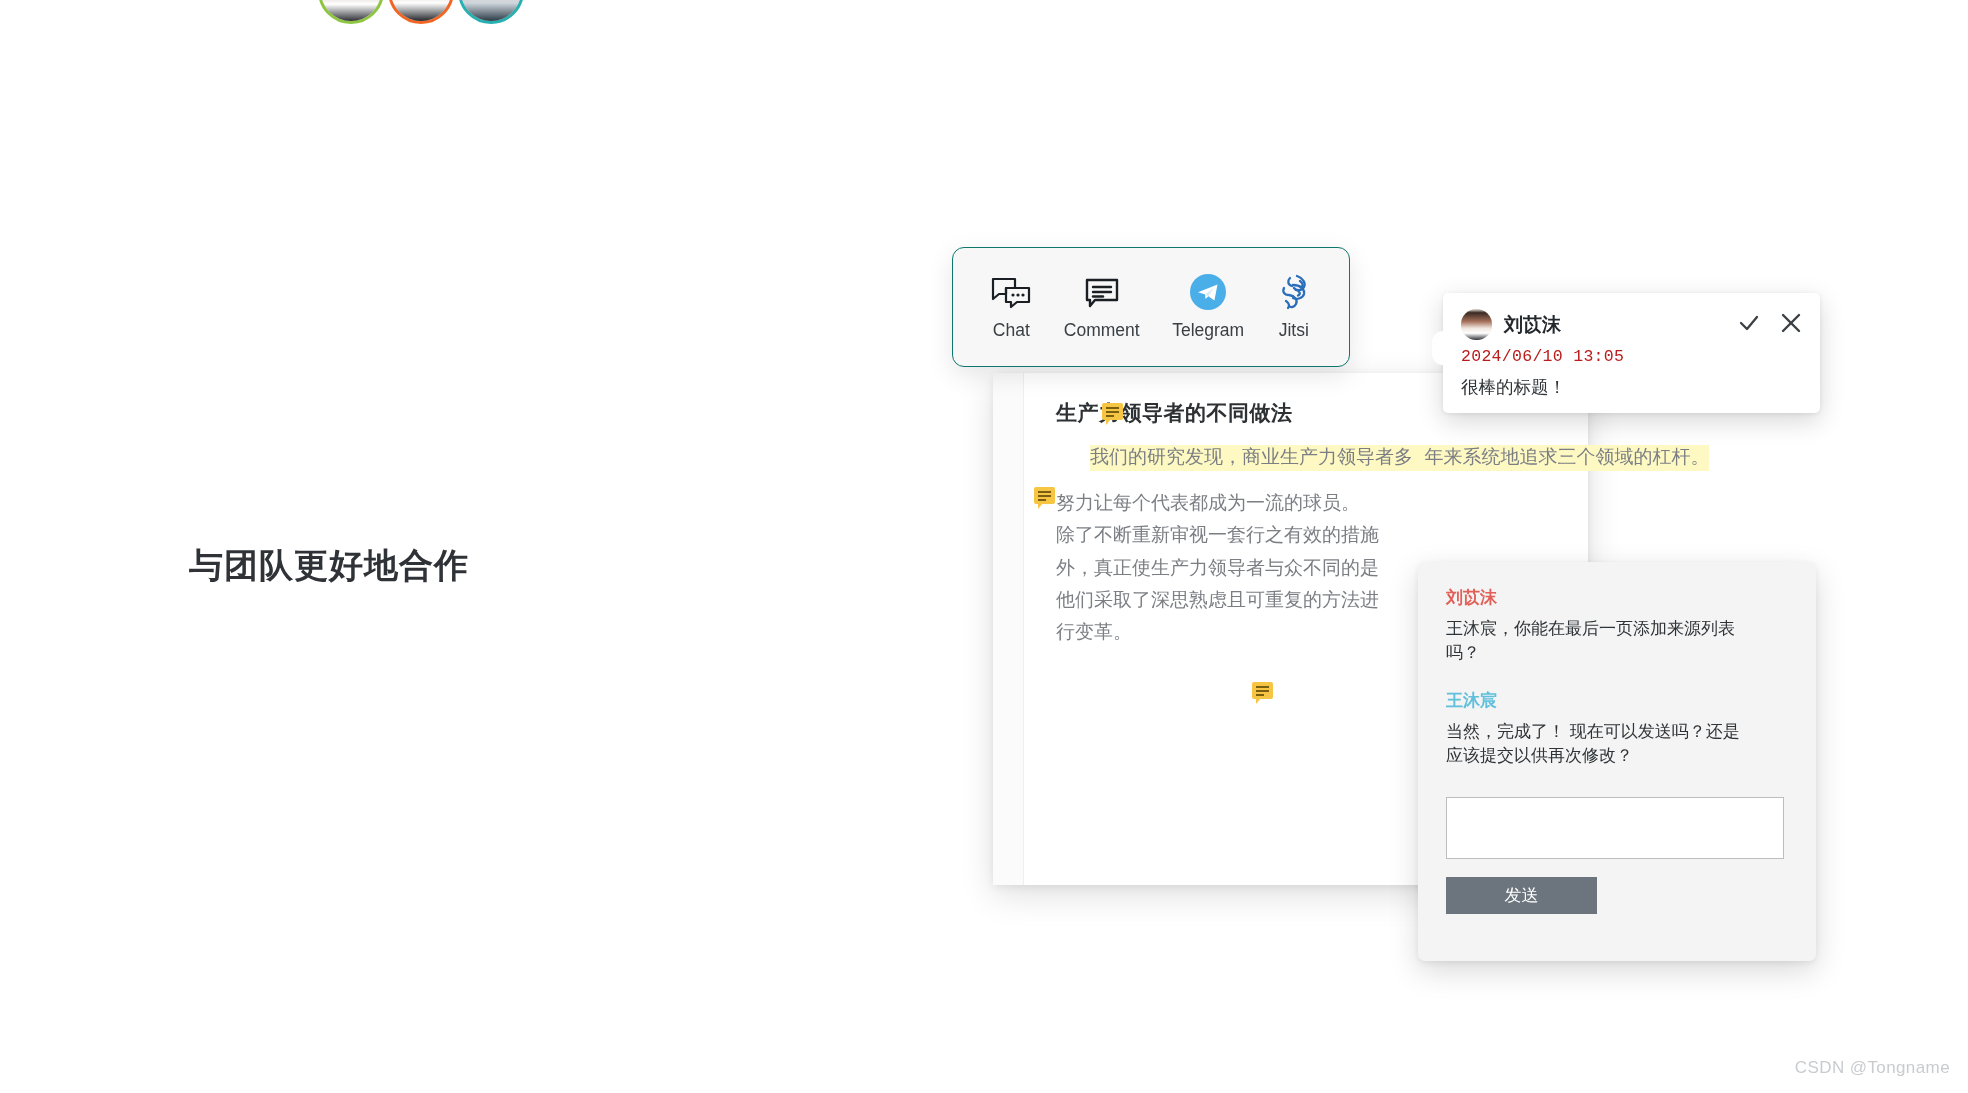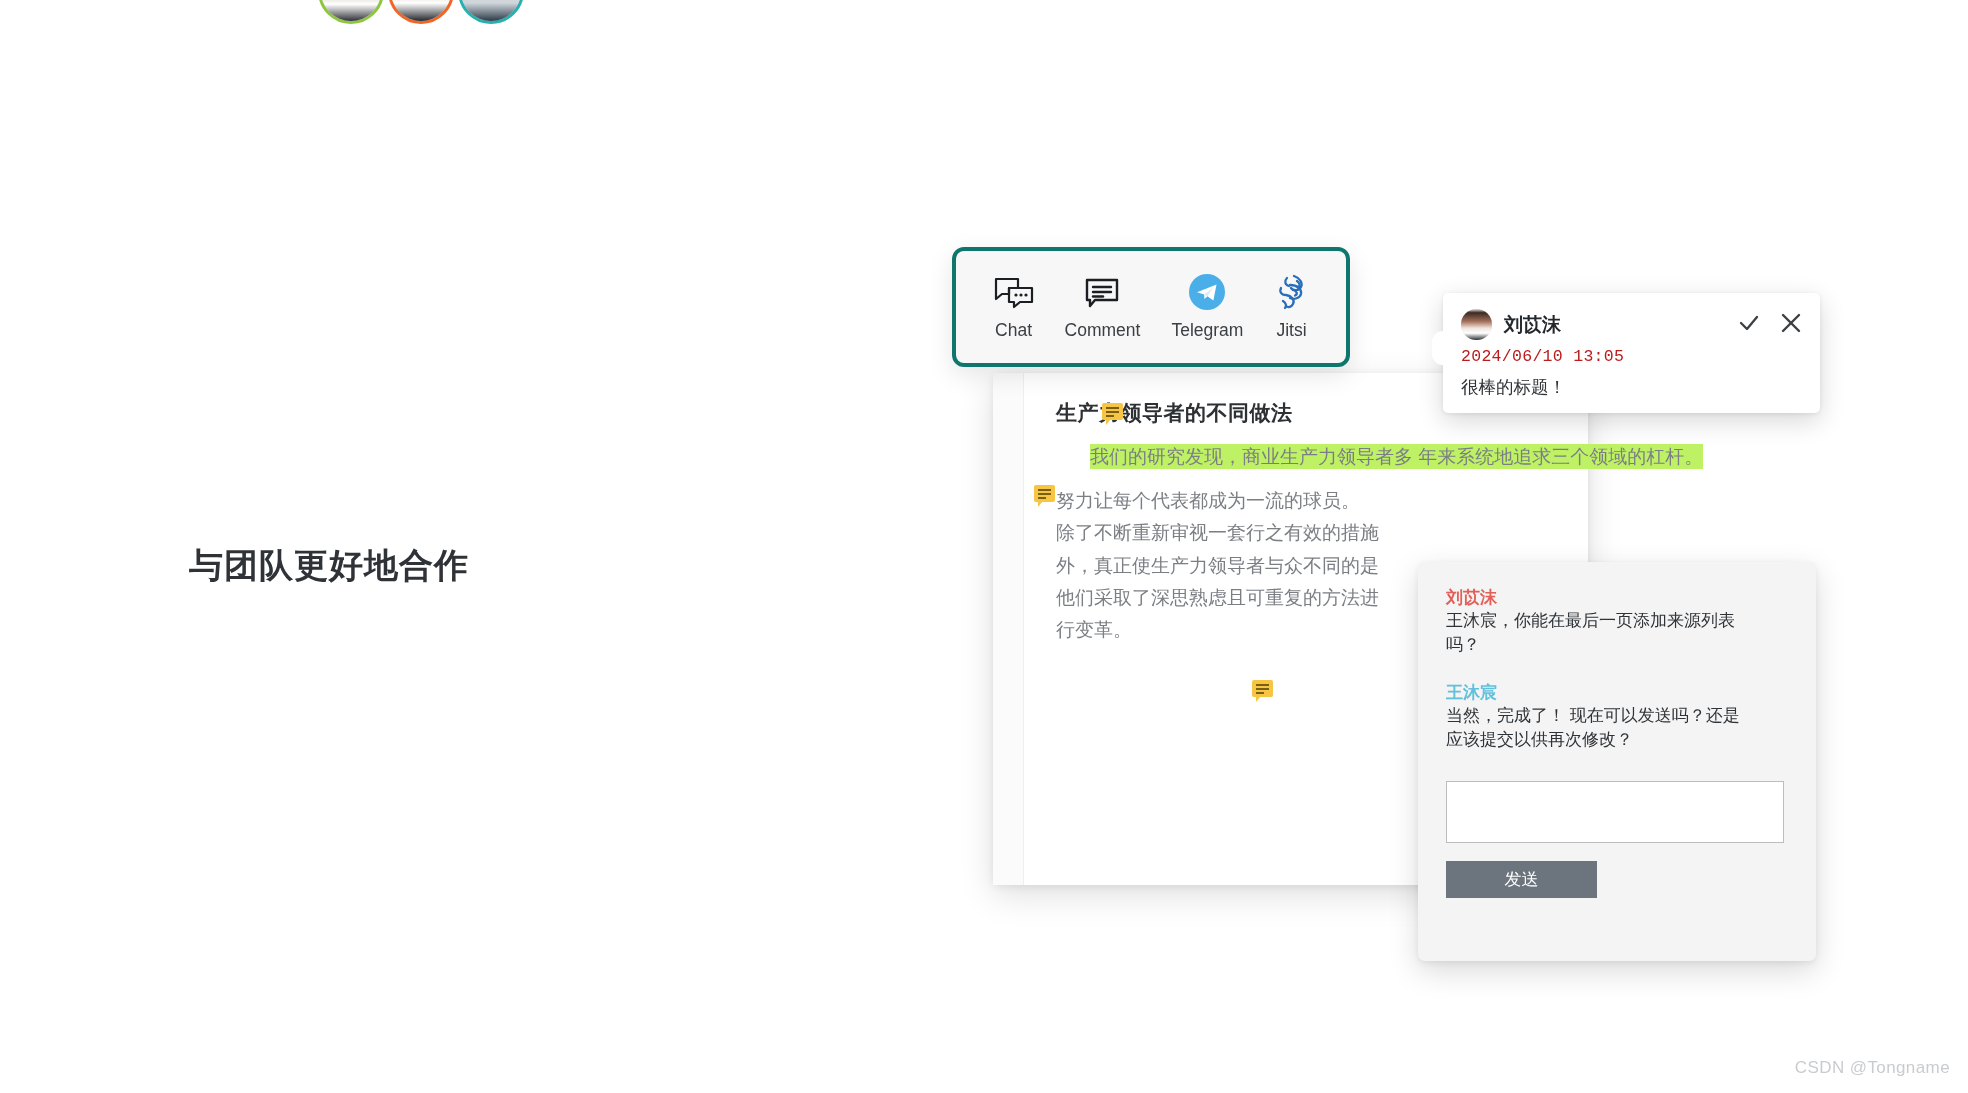--- a/index.html
+++ b/index.html
@@ -106,24 +106,25 @@
   }
   .doc-para-hl {
     margin-top: 14px;
     font-size: 19px;
     line-height: 1.68;
     color: #7b7f84;
     width: 660px;
     text-indent: 34px;
   }
   .doc-para-hl span.hl {
-    background: #bef264;
+    background: #fef9c3;
     box-decoration-break: clone;
     -webkit-box-decoration-break: clone;
     padding: 2px 0;
+    font-family: Liberation Mono, monospace;
   }
   .doc-para {
     margin-top: 12px;
     font-size: 19px;
     line-height: 1.70;
     color: #7b7f84;
     width: 600px;
   }
 
   
@@ -160,21 +161,21 @@
   .pin-inline  { position: absolute; left: 196px; top: 195px; }
 
   
   .toolbar {
     position: absolute;
     left: 952px;
     top: 247px;
     width: 398px;
     height: 120px;
     background: #f7f7f7;
-    border: 4px solid #0f766e;
+    border: 1px solid #0f766e;
     border-radius: 12px;
     box-shadow: 0 8px 26px rgba(0,0,0,0.10);
     display: flex;
     align-items: center;
     justify-content: space-around;
     padding: 0 22px;
   }
   .tool {
     display: flex;
     flex-direction: column;
@@ -257,20 +258,21 @@
     width: 398px;
     height: 399px;
     background: #f4f4f4;
     border-radius: 7px;
     box-shadow: 0 10px 30px rgba(0,0,0,0.15), 0 2px 6px rgba(0,0,0,0.07);
     padding: 24px 26px 0 28px;
   }
   .msg + .msg { margin-top: 24px; }
   .msg-name { font-size: 17px; font-weight: bold; }
   .msg-text {
+    margin-top: 8px;
     font-size: 17px;
     line-height: 1.42;
     color: #2e3337;
     width: 302px;
   }
   .chat-input {
     margin-top: 28px;
     width: 338px;
     height: 62px;
     background: #ffffff;

